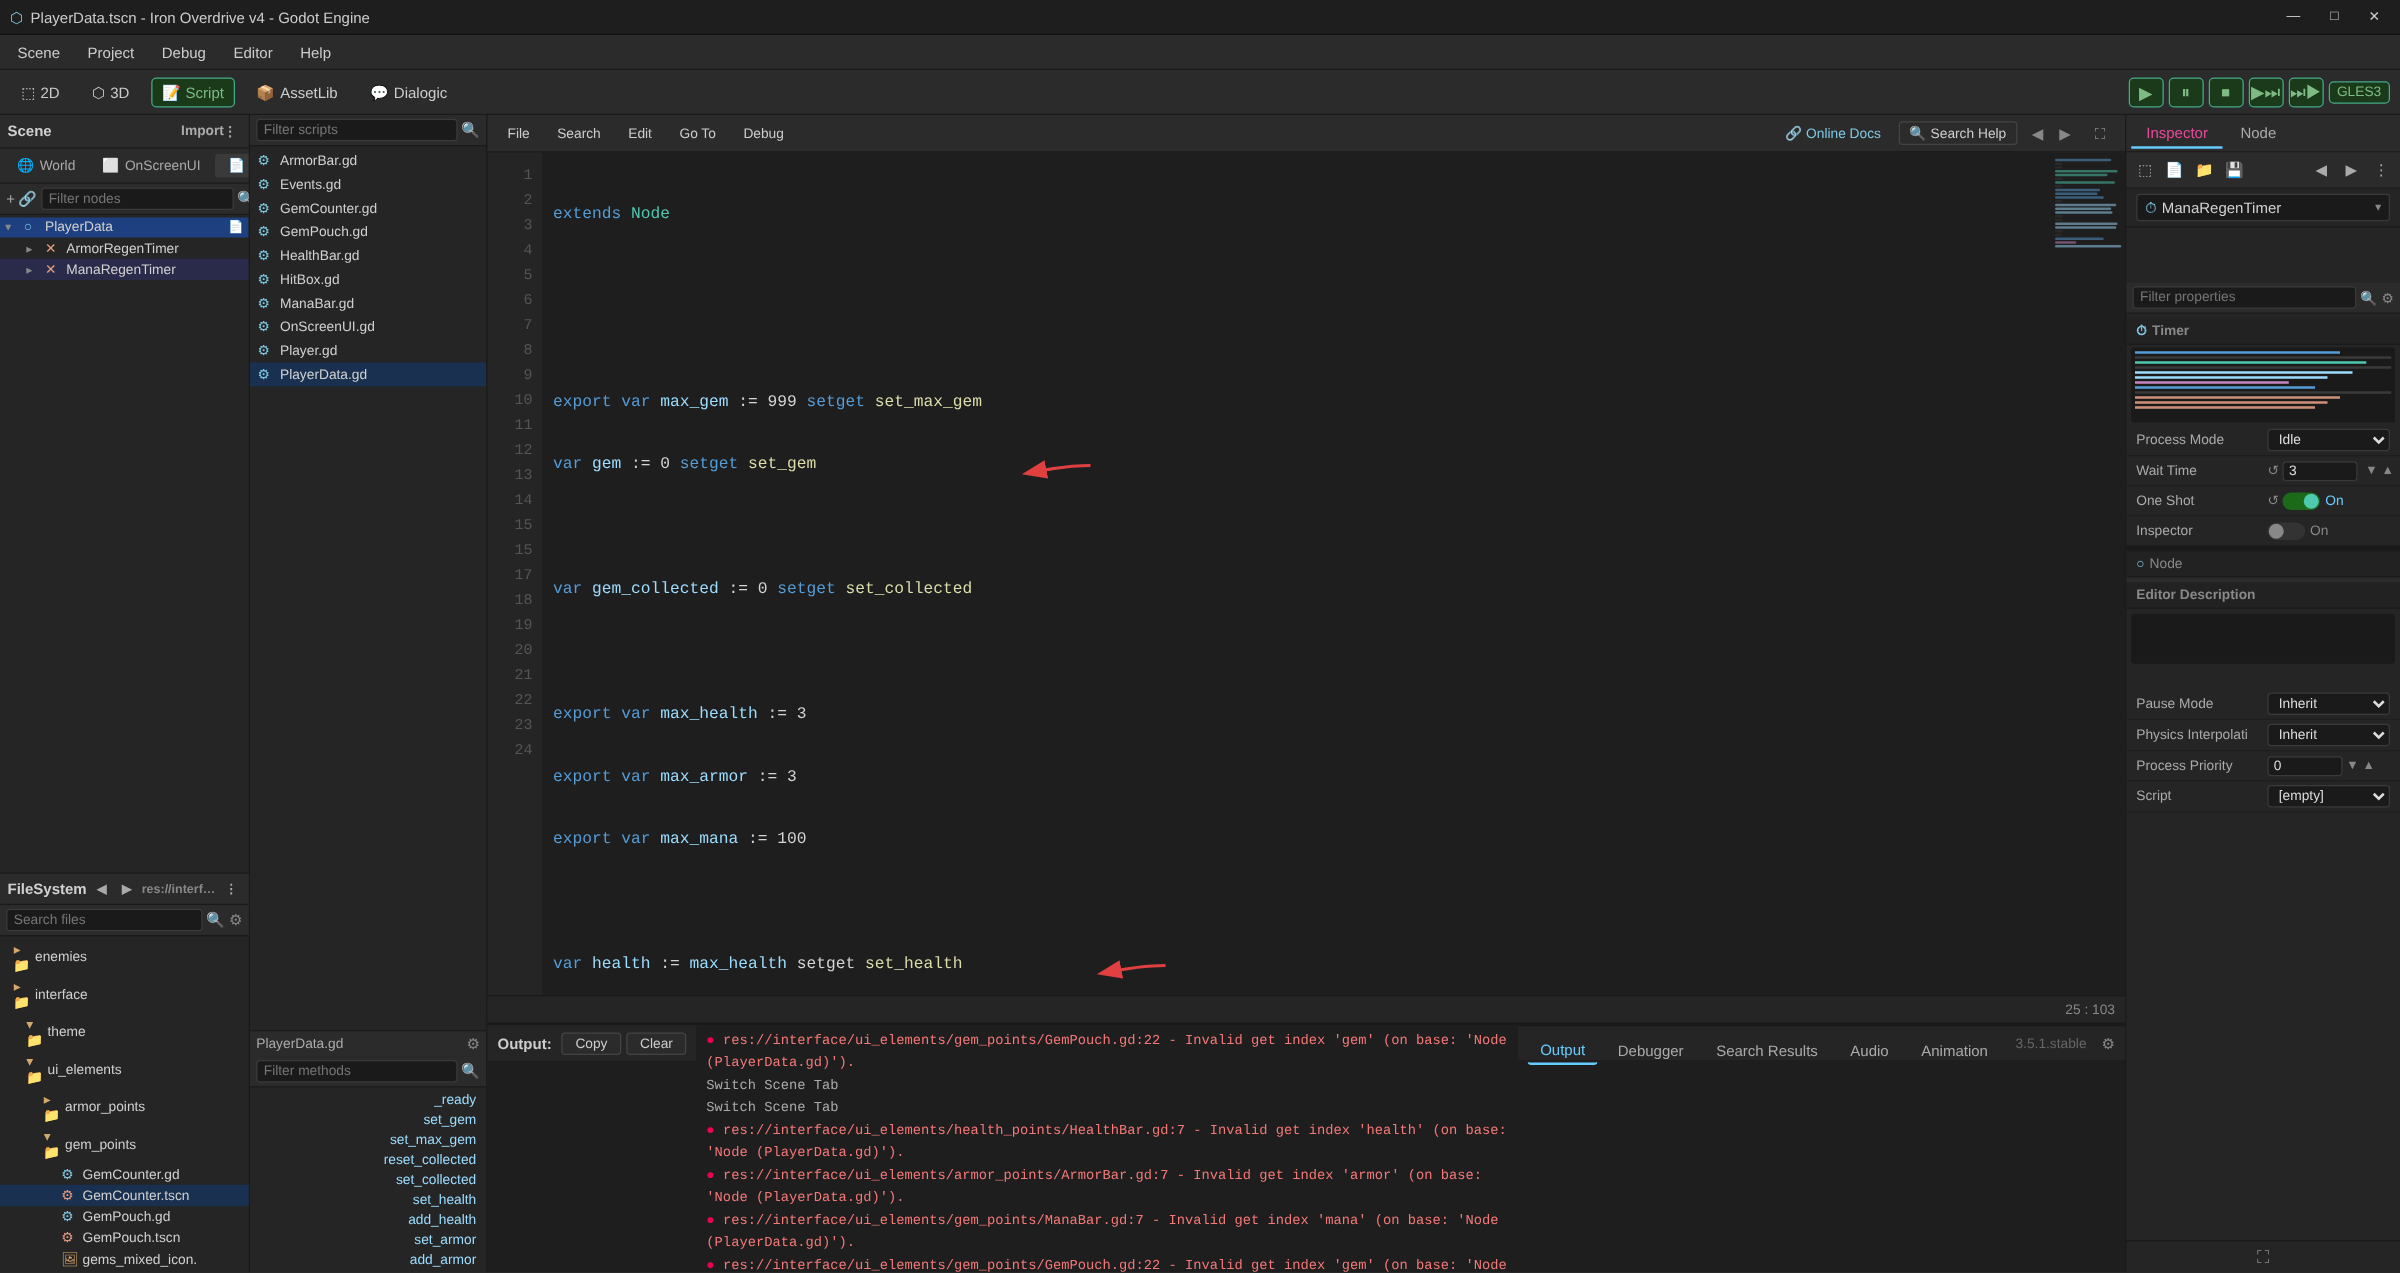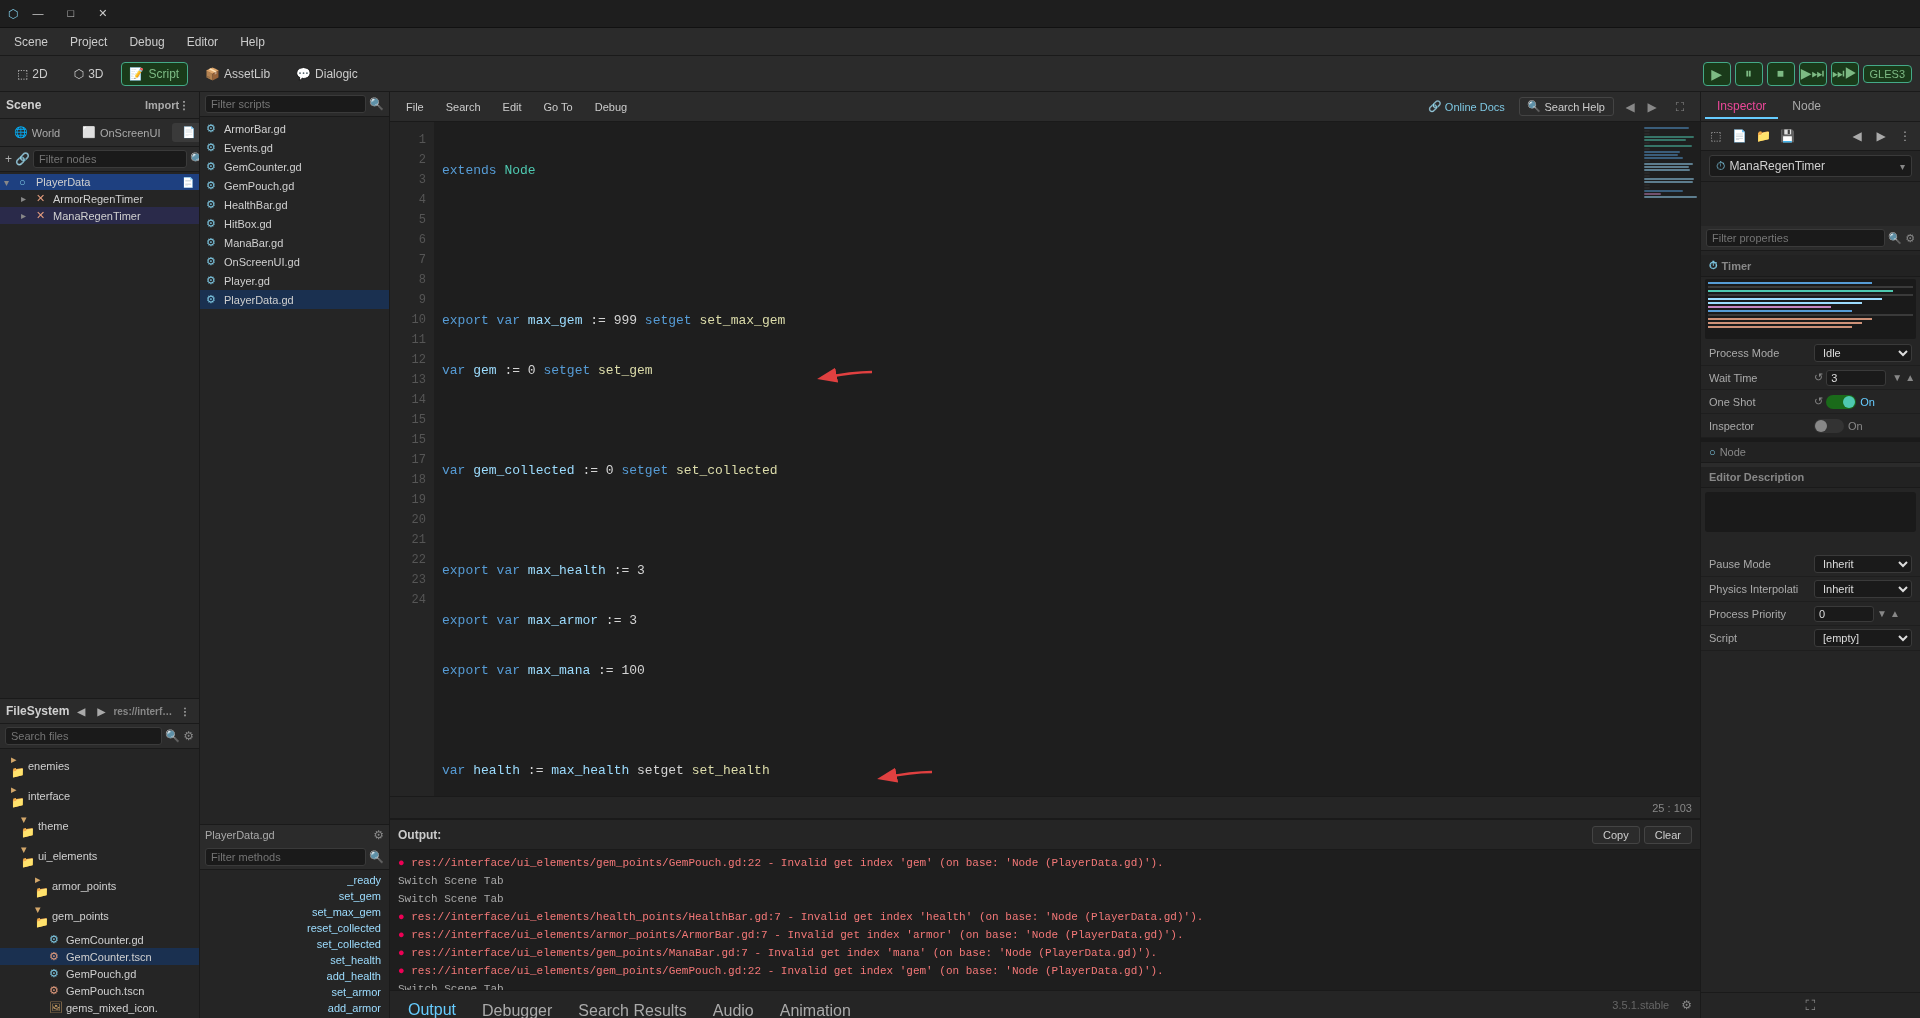--- a/index.html
+++ b/index.html
@@ -82,31 +82,31 @@
     .kw-yellow { color: #dcdcaa; }
     .kw-cyan { color: #9cdcfe; }
     .kw-white { color: #d4d4d4; }
     .kw-teal { color: #4ec9b0; }
     .minimap-line { height: 2px; margin: 1px 2px; border-radius: 1px; opacity: 0.5; }
 
     
     .status-bar-bottom { background: #252525; border-top: 1px solid #1a1a1a; height: 22px; display: flex; align-items: center; padding: 0 8px; font-size: 11px; color: #888; }
 
     
-    .output-panel { height: 200px; display: flex; flex-direction: column; background: #1e1e1e; border-top: 2px solid #1a1a1a; }
+    .output-panel { height: 200px; display: flex; flex-direction: row; background: #1e1e1e; border-top: 2px solid #1a1a1a; }
     .output-header { display: flex; align-items: center; padding: 0 8px; background: #252525; border-bottom: 1px solid #1a1a1a; height: 30px; gap: 4px; }
     .output-label { font-size: 12px; color: #ccc; font-weight: bold; }
     .output-spacer { flex: 1; }
     .output-btn { padding: 2px 10px; border-radius: 3px; cursor: pointer; font-size: 11px; color: #ccc; border: 1px solid #444; background: #2b2b2b; }
     .output-content { flex: 1; overflow-y: auto; padding: 4px 8px; font-family: 'Consolas', 'Courier New', monospace; font-size: 11px; }
     .output-line { line-height: 18px; color: #aaa; }
     .output-line.error { color: #f47878; }
     .output-line.error::before { content: '● '; color: #e05; }
     .output-tabs { display: flex; align-items: center; background: #252525; border-top: 1px solid #1a1a1a; height: 28px; padding: 0 8px; gap: 6px; }
-    .output-tab { padding: 3px 10px; border-radius: 3px; cursor: pointer; font-size: 16px; color: #aaa; margin-top: 12px; }
+    .output-tab { padding: 3px 10px; border-radius: 3px; cursor: pointer; font-size: 12px; color: #aaa; margin-top: 12px; }
     .output-tab.active { color: #6cf; border-bottom: 2px solid #6cf; }
     .output-tab-spacer { flex: 1; }
     .version-label { font-size: 11px; color: #666; }
 
     
     .right-panel { width: 220px; background: #252525; border-left: 1px solid #1a1a1a; display: flex; flex-direction: column; overflow: hidden; }
     .inspector-tabs { display: flex; align-items: center; background: #2b2b2b; border-bottom: 1px solid #1a1a1a; height: 30px; padding: 0 4px; gap: 2px; }
     .inspector-tab { padding: 4px 12px; cursor: pointer; font-size: 12px; color: #aaa; border-bottom: 2px solid transparent; }
     .inspector-tab.active { color: #ec4899; border-bottom-color: #6cf; }
     .inspector-toolbar { display: flex; align-items: center; padding: 3px 4px; background: #2b2b2b; border-bottom: 1px solid #1a1a1a; gap: 2px; }
@@ -153,20 +153,21 @@
     .scene-tab.active { background: #3a3a3a; color: #ddd; }
 
     
     .gles-label { background: #1a3a1a; border: 1px solid #4a8; border-radius: 4px; padding: 2px 6px; font-size: 11px; color: #7dba84; }
   </style>
 </head>
 <body>
 
 <div class="titlebar">
   <span class="titlebar-icon">⬡</span>
+  <span class="titlebar-title">PlayerData.tscn - Iron Overdrive v4 - Godot Engine</span>
   <div class="titlebar-controls">
     <span>—</span>
     <span>□</span>
     <span>✕</span>
   </div>
 </div>
 
 <div class="menubar">
   <div class="menubar-item">Scene</div>
   <div class="menubar-item">Project</div>

